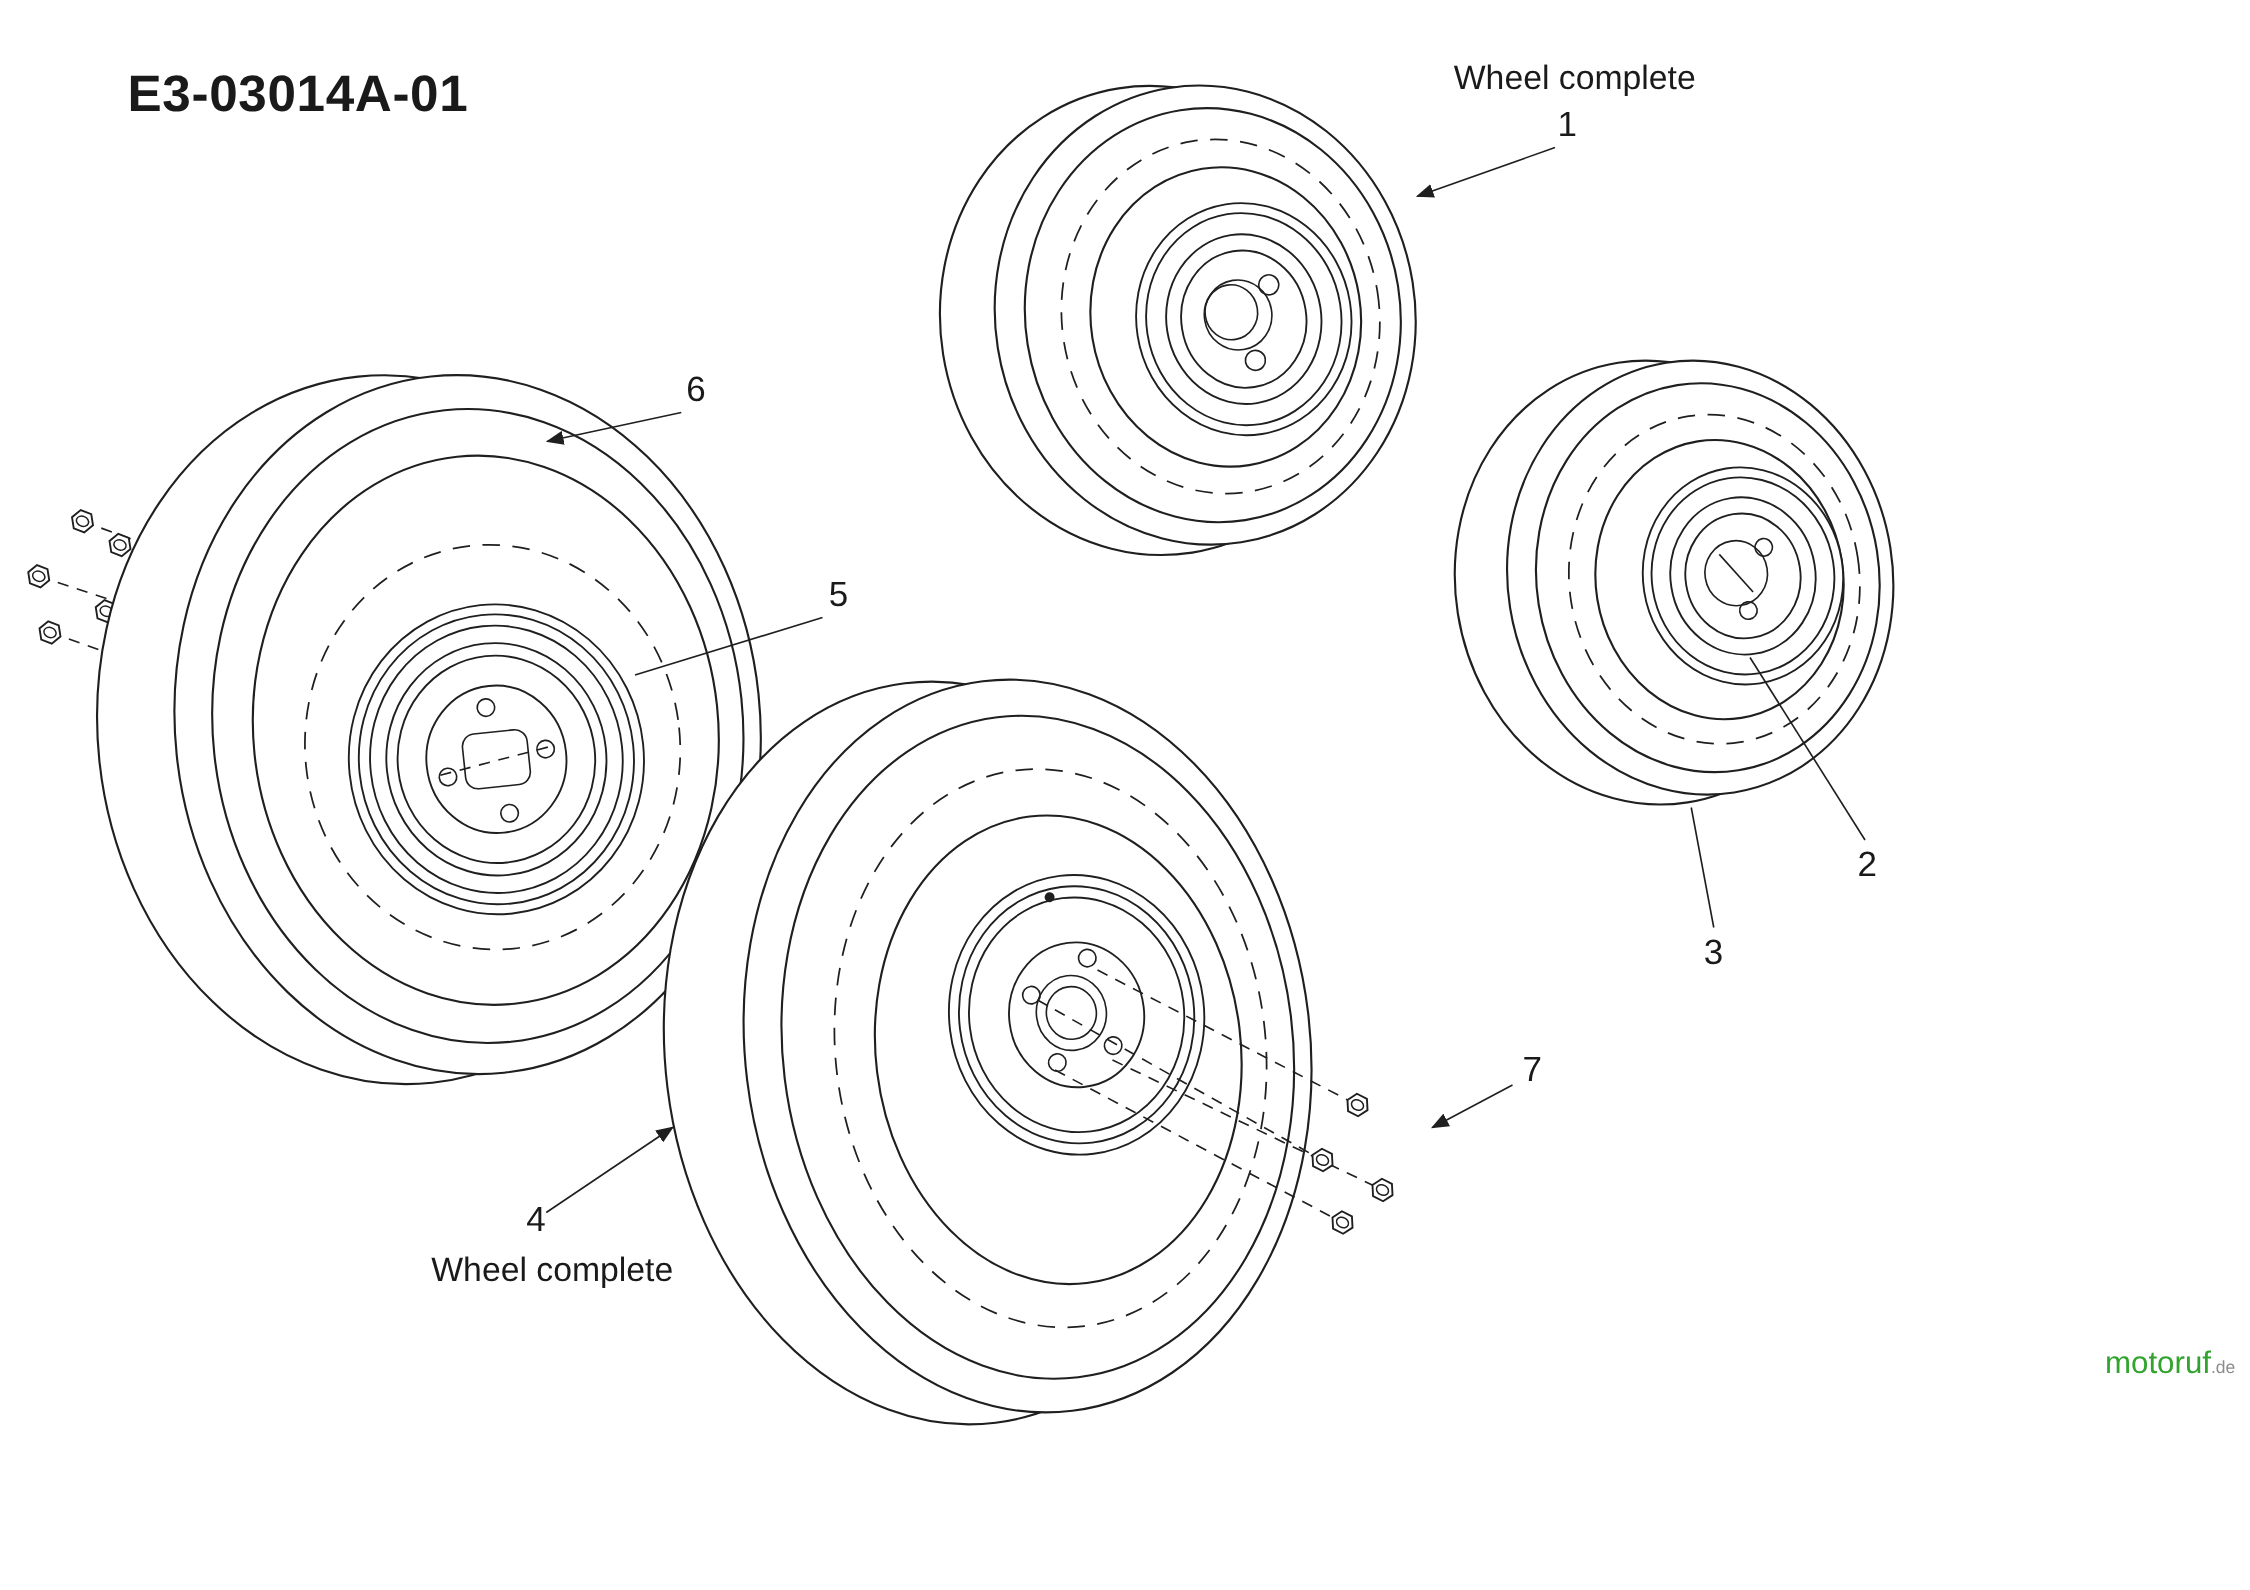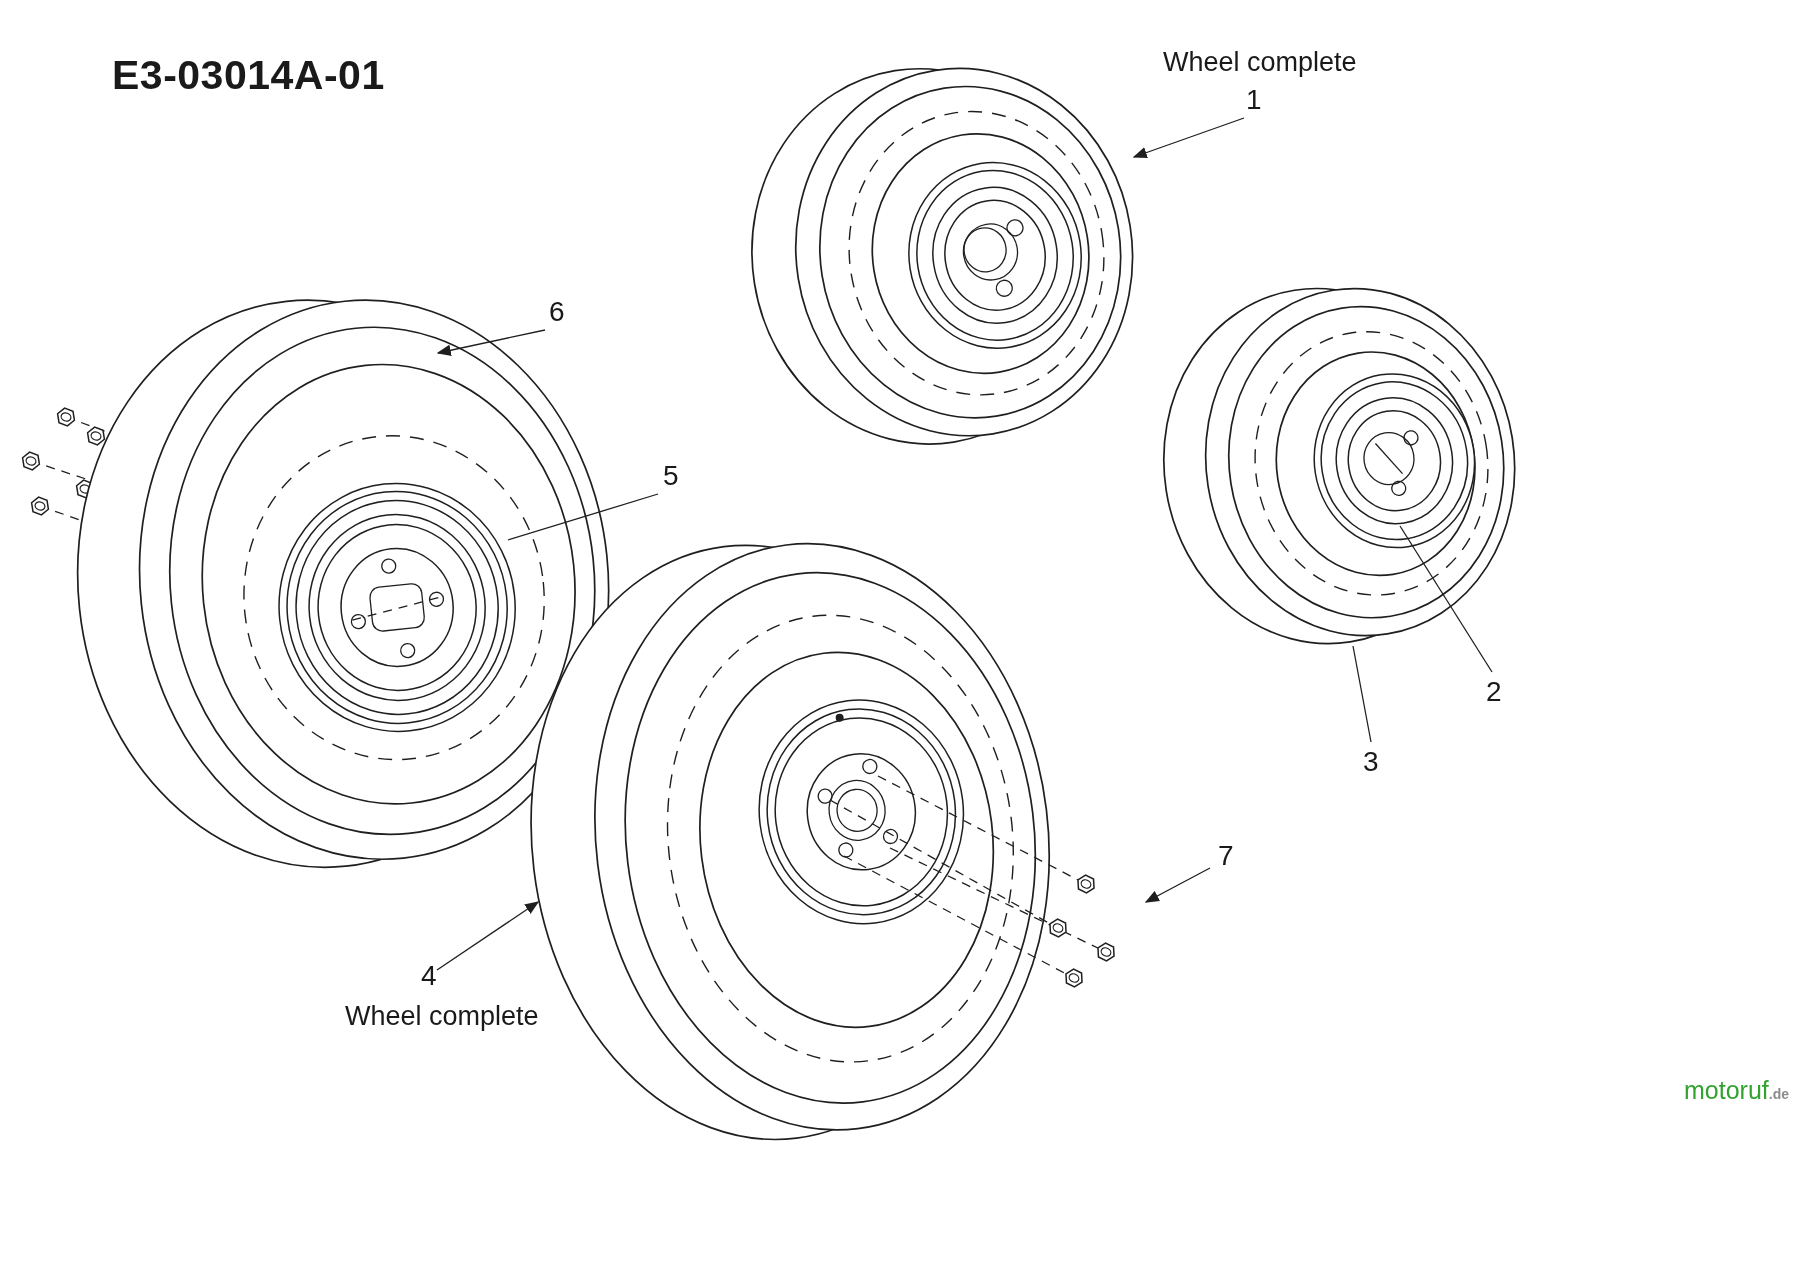--- a/index.html
+++ b/index.html
@@ -1,33 +1,33 @@
 <!DOCTYPE html>
 <html><head>
 <meta charset="utf-8">
 <style>
   html,body{margin:0;padding:0;background:#ffffff;}
   .stage{position:relative;width:1800px;height:1272px;background:#ffffff;overflow:hidden;
          font-family:"Liberation Sans",sans-serif;color:#1a1a1a;}
   .stage svg{position:absolute;left:0;top:0;}
   .lbl{position:absolute;white-space:nowrap;color:#1a1a1a;}
-  .title{left:112px;top:52px;font-size:41px;font-weight:700;letter-spacing:.5px;}
+  .title{left:102px;top:52px;font-size:41px;font-weight:700;letter-spacing:.5px;}
   .wc-top{left:1163px;top:47px;font-size:27px;}
   .wc-bottom{left:345px;top:1001px;font-size:27px;}
   .num{font-size:28px;}
   .n1{left:1246px;top:84px;}
   .n2{left:1486px;top:676px;}
   .n3{left:1363px;top:746px;}
   .n4{left:421px;top:960px;}
   .n5{left:663px;top:460px;}
   .n6{left:549px;top:296px;}
   .n7{left:1218px;top:840px;}
   .watermark{position:absolute;left:1684px;top:1076px;white-space:nowrap;}
   .wm-brand{font-size:25px;font-weight:400;color:#31a32e;}
-  .wm-suffix{font-size:14px;color:#8c8c8c;font-weight:bold;}
+  .wm-suffix{font-size:14px;color:#8c8c8c;}
   .tire{fill:none;stroke:#1f1f1f;stroke-width:1.7;}
   .tirefill{fill:#ffffff;stroke:#1f1f1f;stroke-width:1.7;}
   .rimfill{fill:#ffffff;stroke:#1f1f1f;stroke-width:1.5;}
   .rim{fill:none;stroke:#1f1f1f;stroke-width:1.5;}
   .thin{fill:none;stroke:#1f1f1f;stroke-width:1.3;}
   .hidden-line{fill:none;stroke:#1f1f1f;stroke-width:1.4;stroke-dasharray:14 10;}
   .fastener-line{fill:none;stroke:#1f1f1f;stroke-width:1.3;stroke-dasharray:9 7;}
   .leader{fill:none;stroke:#1f1f1f;stroke-width:1.3;}
 </style>
 </head>

